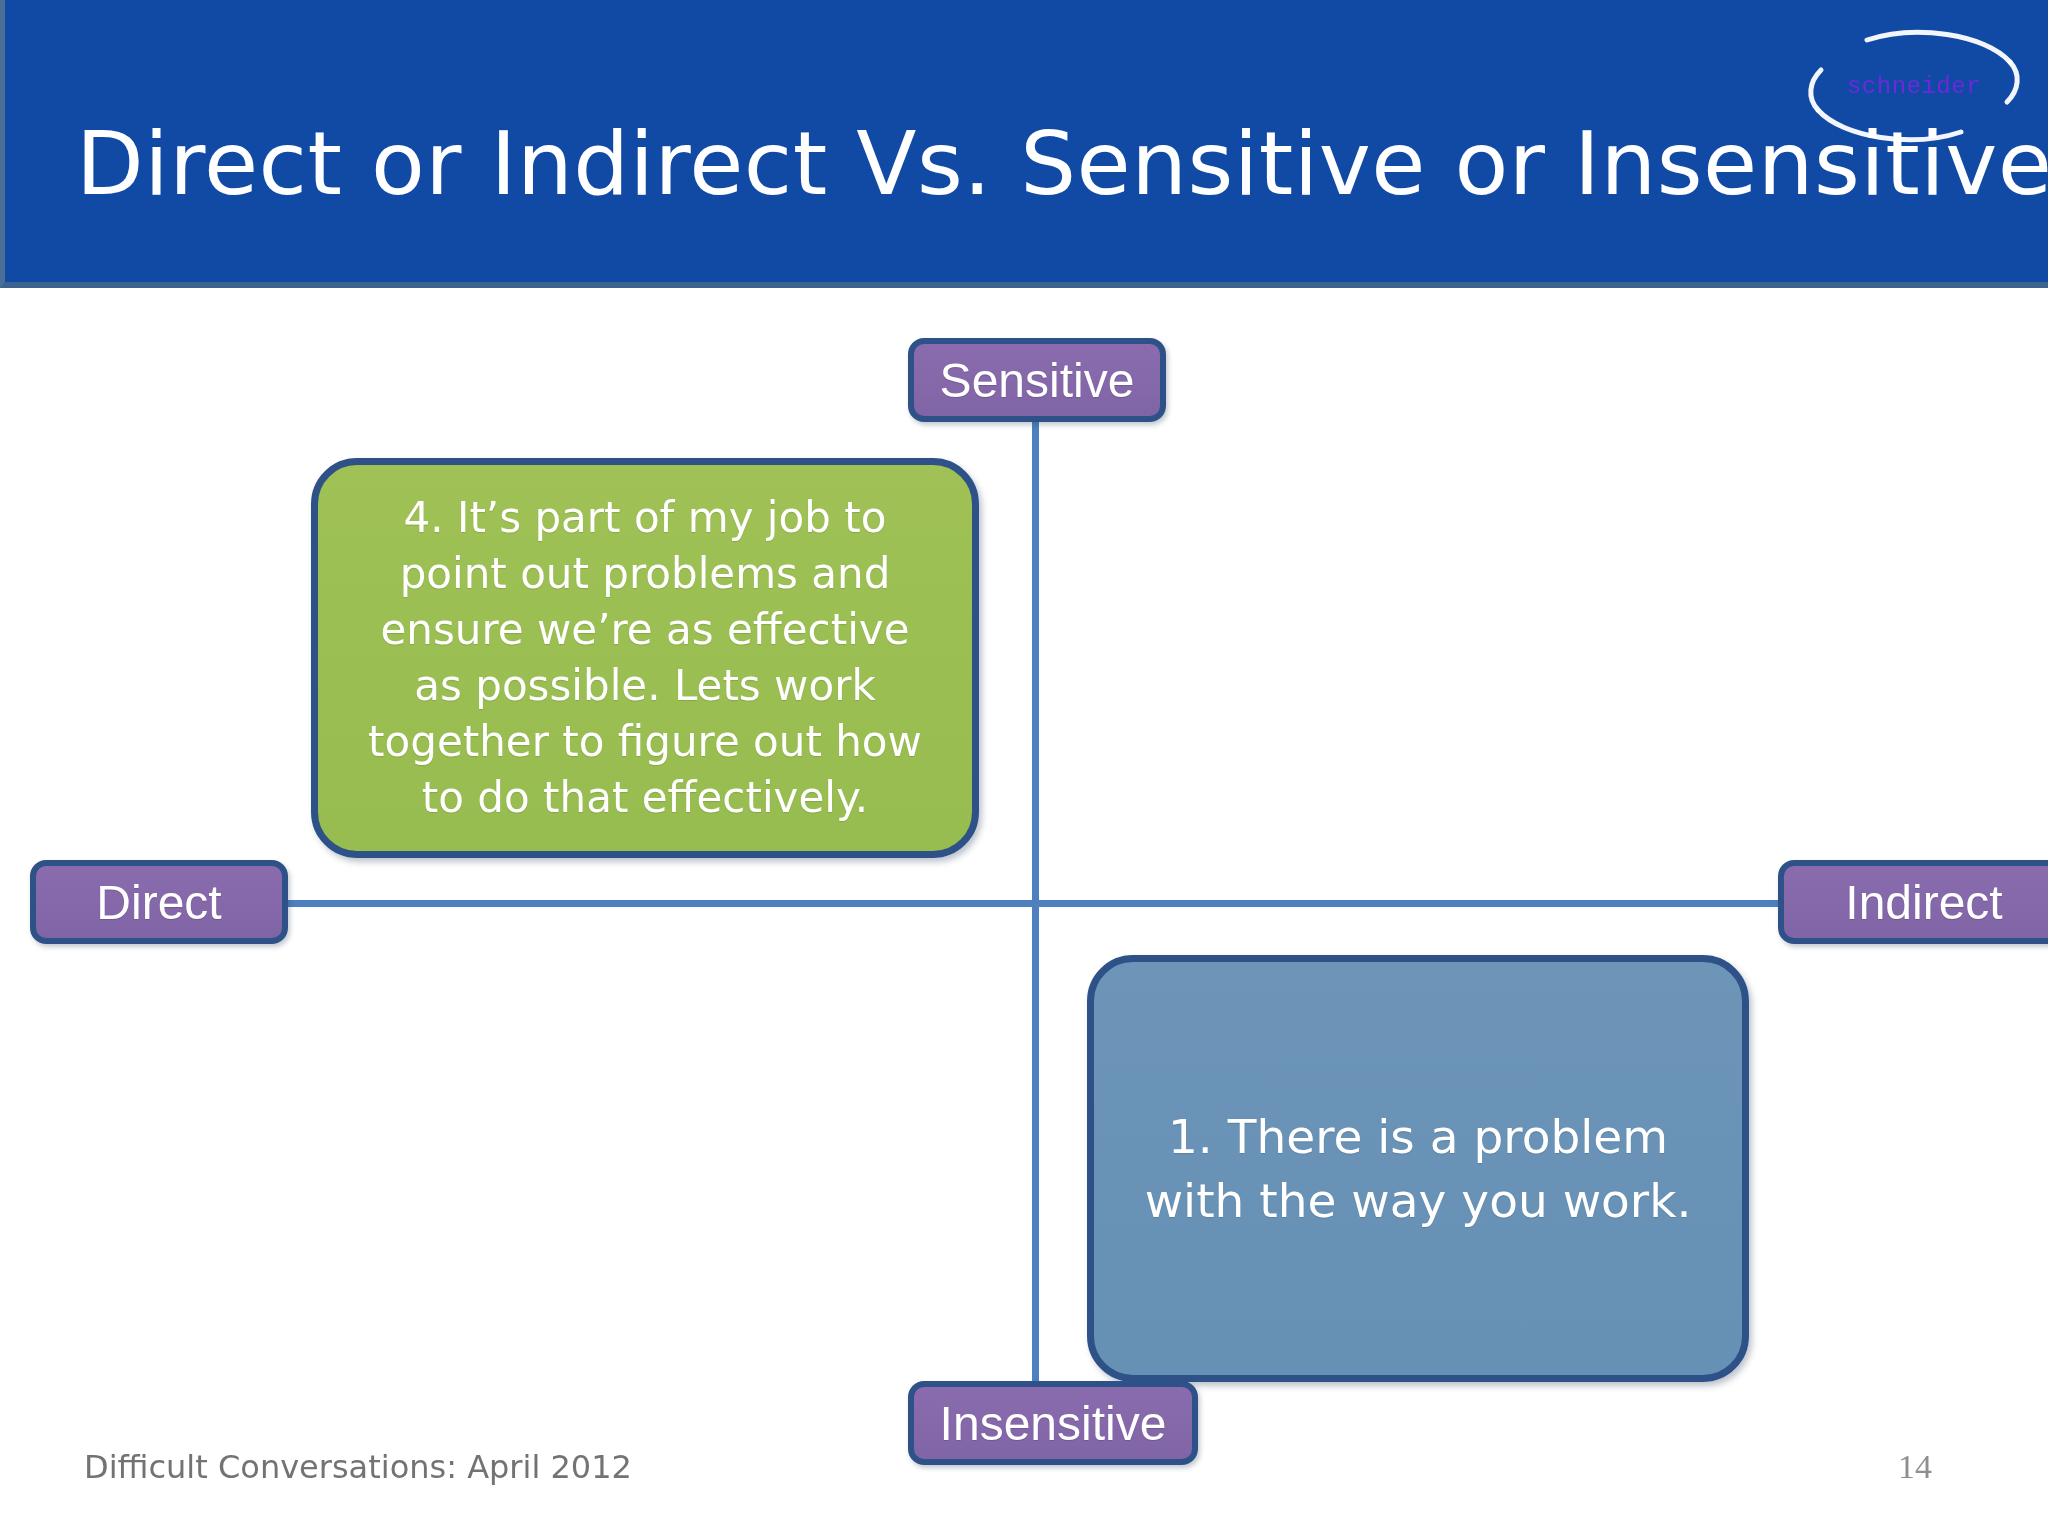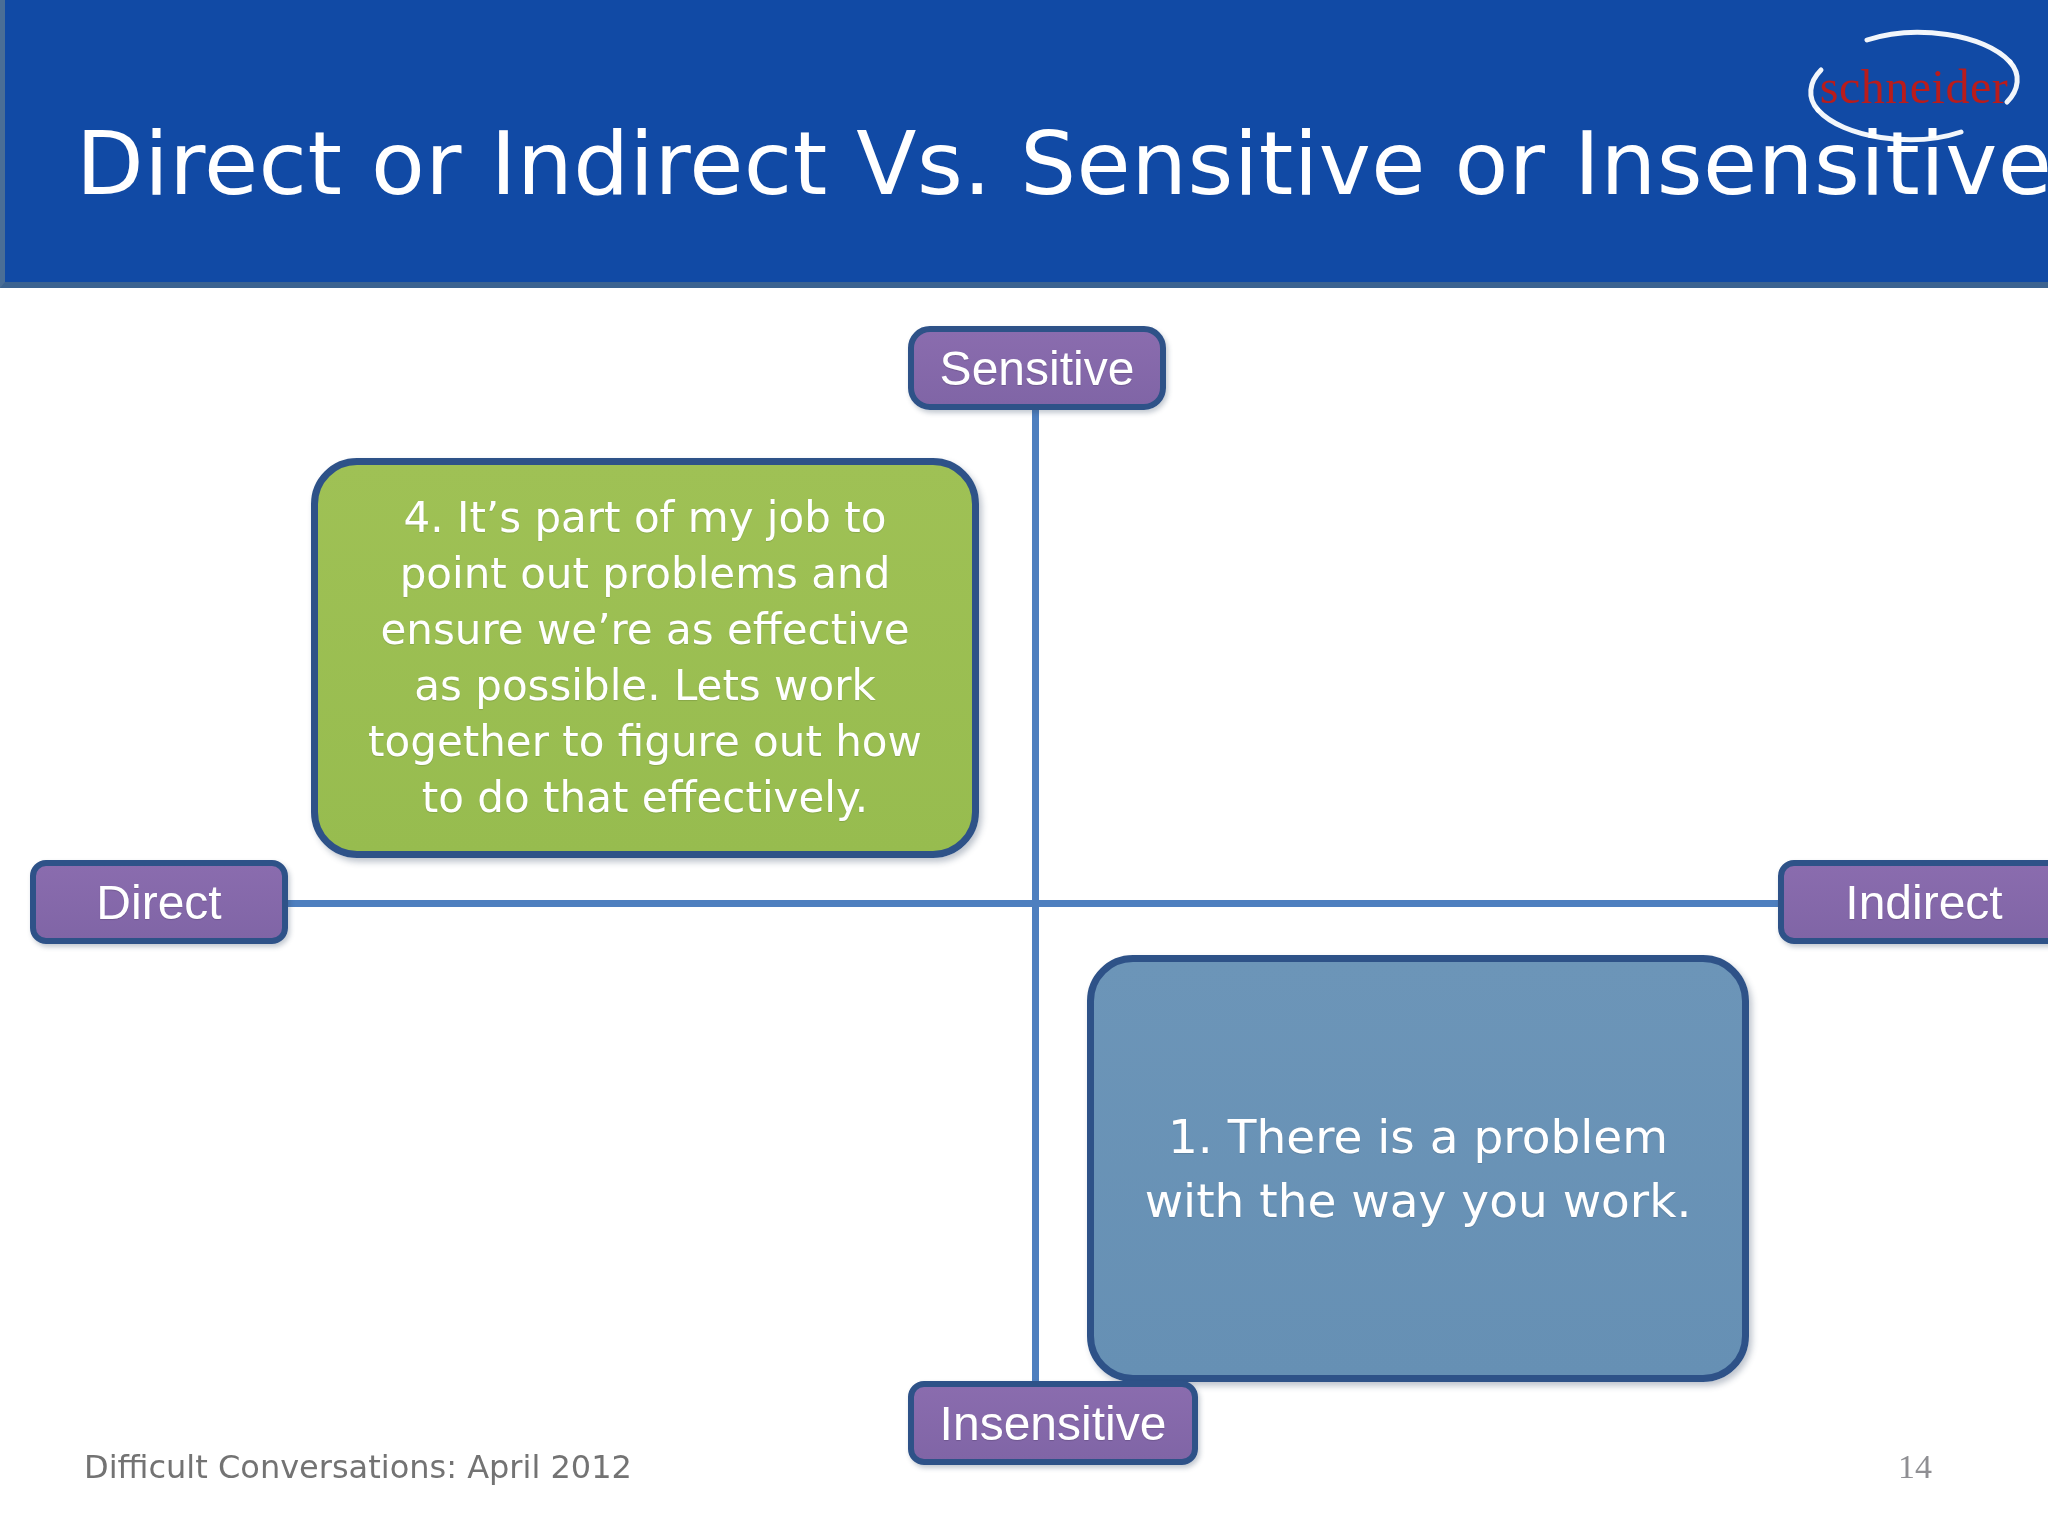--- a/index.html
+++ b/index.html
@@ -55,23 +55,23 @@
   .logo svg { display:block; }
   .logo-text {
     position: absolute;
     left: 0;
     top: 0;
     width: 218px;
     height: 120px;
     display: flex;
     align-items: center;
     justify-content: center;
-    color: #b91c1c;
-    font-size: 48px;
-    font-family: Liberation Serif, serif;
+    color: #6d28d9;
+    font-size: 24px;
+    font-family: Liberation Mono, monospace;
     letter-spacing: 0.5px;
   }
 
   
   .axis-line-v {
     position: absolute;
     left: 1032px;
     top: 392px;
     width: 7px;
     height: 1000px;
@@ -147,21 +147,21 @@
     border-radius: 16px;
     color: #ffffff;
     display: flex;
     align-items: center;
     justify-content: center;
     font-size: 48px;
     font-family: "Liberation Sans", sans-serif;
     box-shadow: 2px 3px 5px rgba(40,60,90,0.28);
     text-shadow: 0 1px 1px rgba(0,0,0,0.15);
   }
-  #label-sensitive   { left: 908px;  top: 326px;  width: 258px; height: 84px; border-radius: 22px; }
+  #label-sensitive   { left: 908px;  top: 338px;  width: 258px; height: 84px; }
   #label-insensitive { left: 908px;  top: 1381px; width: 290px; height: 84px; }
   #label-direct      { left: 30px;   top: 860px;  width: 258px; height: 84px; }
   #label-indirect    { left: 1778px; top: 860px;  width: 292px; height: 84px; }
 
   
   .footer-note {
     position: absolute;
     left: 84px;
     top: 1448px;
     font-size: 32px;

